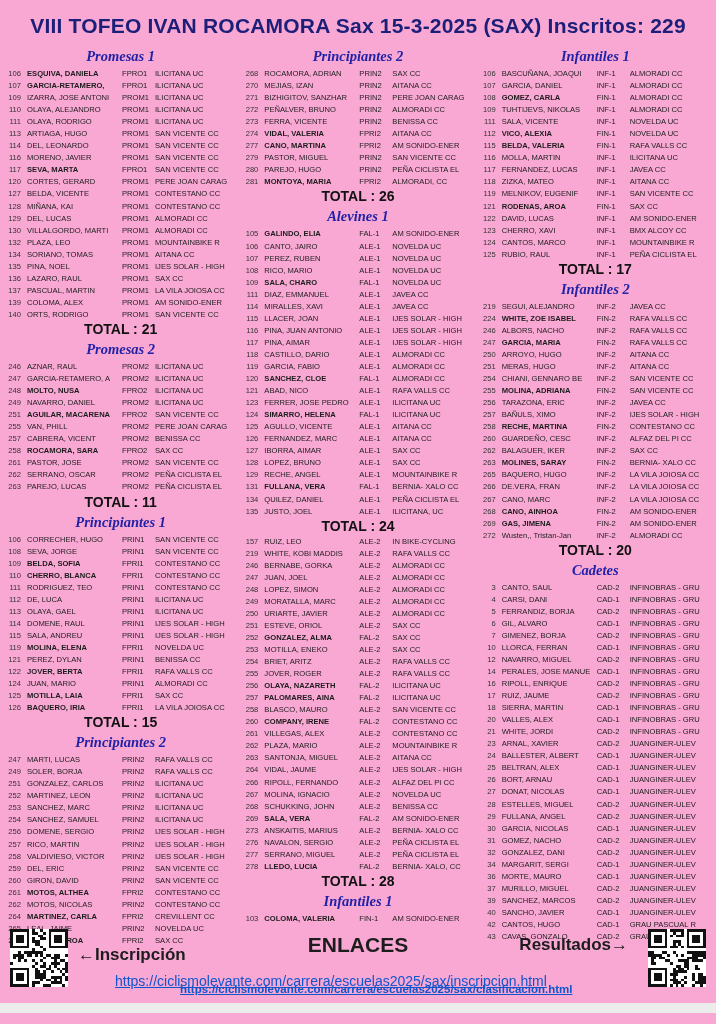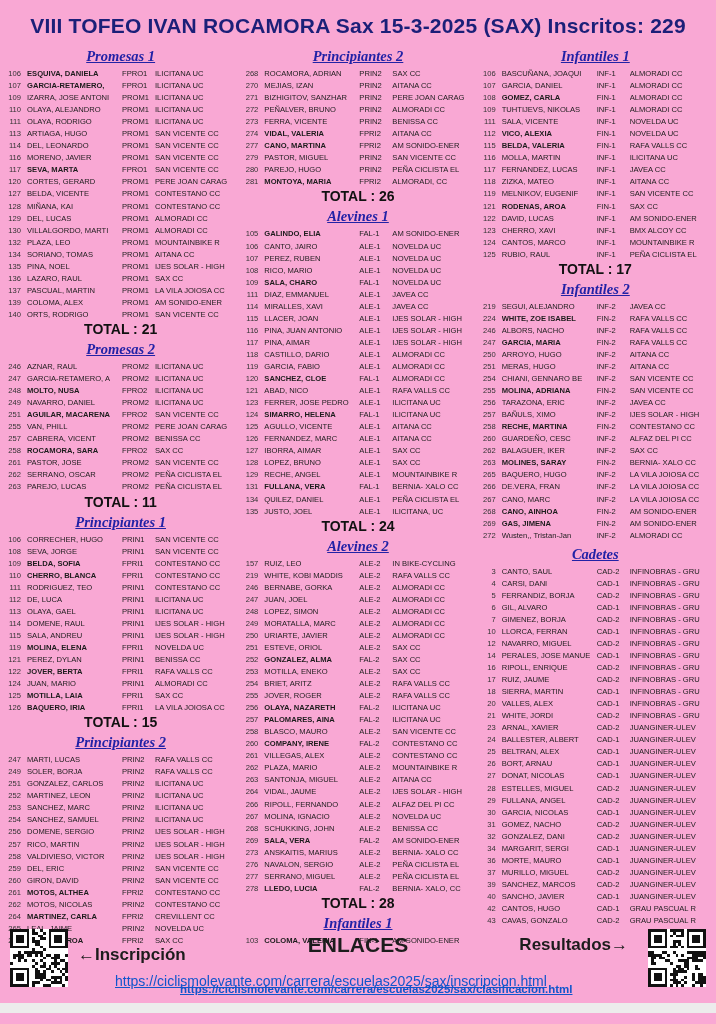--- a/index.html
+++ b/index.html
@@ -7,21 +7,21 @@
     font-family:"Liberation Sans", sans-serif; color:#1c1c1c; }
   .page { position:relative; width:716px; height:1024px; background:#f9a8d4; }
 
   .title { text-align:center; padding-top:14px; font-size:21px; font-weight:bold;
     color:#1b1f78; letter-spacing:0.2px; }
 
   .cols { display:flex; padding:6px 5px 0 5px; gap:6px; }
   .col { width:235px; }
 
   .section-title { text-align:center; font-size:14.5px; font-weight:bold; font-style:italic;
-    color:#2222a6; margin:4px 0 3px 0; font-family:"Liberation Serif", serif;text-decoration:underline; }
+    color:#2222a6; margin:4px 0 3px 0; font-family:"Liberation Serif", serif; }
 
   .row { display:flex; align-items:baseline; line-height:12.05px; font-size:7.6px;
     white-space:nowrap; overflow:hidden; }
   .row .num  { width:22px; text-align:right; padding-right:6px; flex:none; color:#333; }
   .row .name { width:95px; flex:none; overflow:hidden; }
   .row .cat  { width:33px; flex:none; color:#222; }
   .row .club { flex:1; overflow:hidden; }
   .row.bold .name { font-weight:bold; }
 
   .total { text-align:center; font-size:14px; font-weight:bold; line-height:15px;
@@ -638,21 +638,20 @@
           <span class="cat">ALE-1</span>
           <span class="club">PEÑA CICLISTA EL</span>
         </div>
         <div class="row">
           <span class="num">135</span>
           <span class="name">JUSTO, JOEL</span>
           <span class="cat">ALE-1</span>
           <span class="club">ILICITANA, UC</span>
         </div>
         <div class="total">TOTAL : 24</div>
-        <div class="section-title">Alevines 2</div>
         <div class="row">
           <span class="num">157</span>
           <span class="name">RUIZ, LEO</span>
           <span class="cat">ALE-2</span>
           <span class="club">IN BIKE-CYCLING</span>
         </div>
         <div class="row">
           <span class="num">219</span>
           <span class="name">WHITE, KOBI MADDIS</span>
           <span class="cat">ALE-2</span>
@@ -1036,20 +1035,21 @@
           <span class="name">GAS, JIMENA</span>
           <span class="cat">FIN-2</span>
           <span class="club">AM SONIDO-ENER</span>
         </div>
         <div class="row">
           <span class="num">272</span>
           <span class="name">Wusten,, Tristan-Jan</span>
           <span class="cat">INF-2</span>
           <span class="club">ALMORADI CC</span>
         </div>
+        <div class="total">TOTAL : 20</div>
         <div class="section-title">Cadetes</div>
         <div class="row">
           <span class="num">3</span>
           <span class="name">CANTO, SAUL</span>
           <span class="cat">CAD-2</span>
           <span class="club">INFINOBRAS - GRU</span>
         </div>
         <div class="row">
           <span class="num">4</span>
           <span class="name">CARSI, DANI</span>

